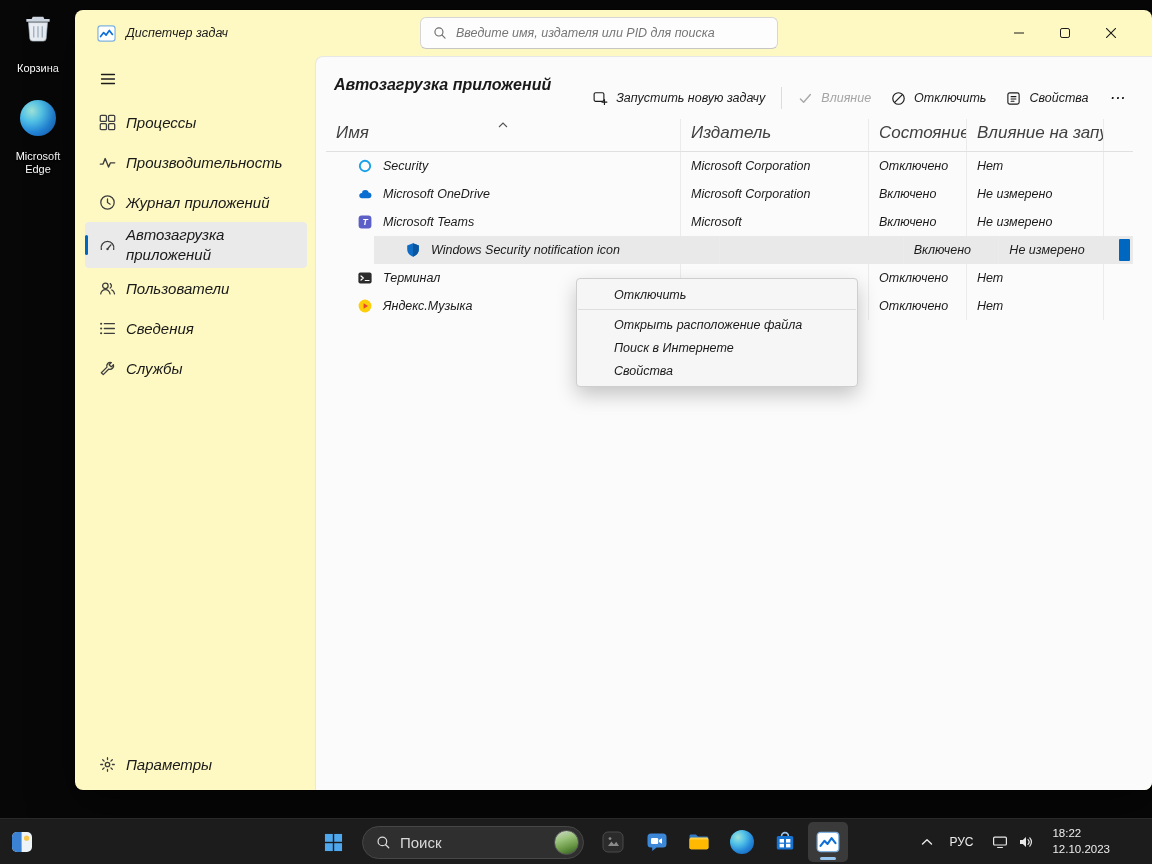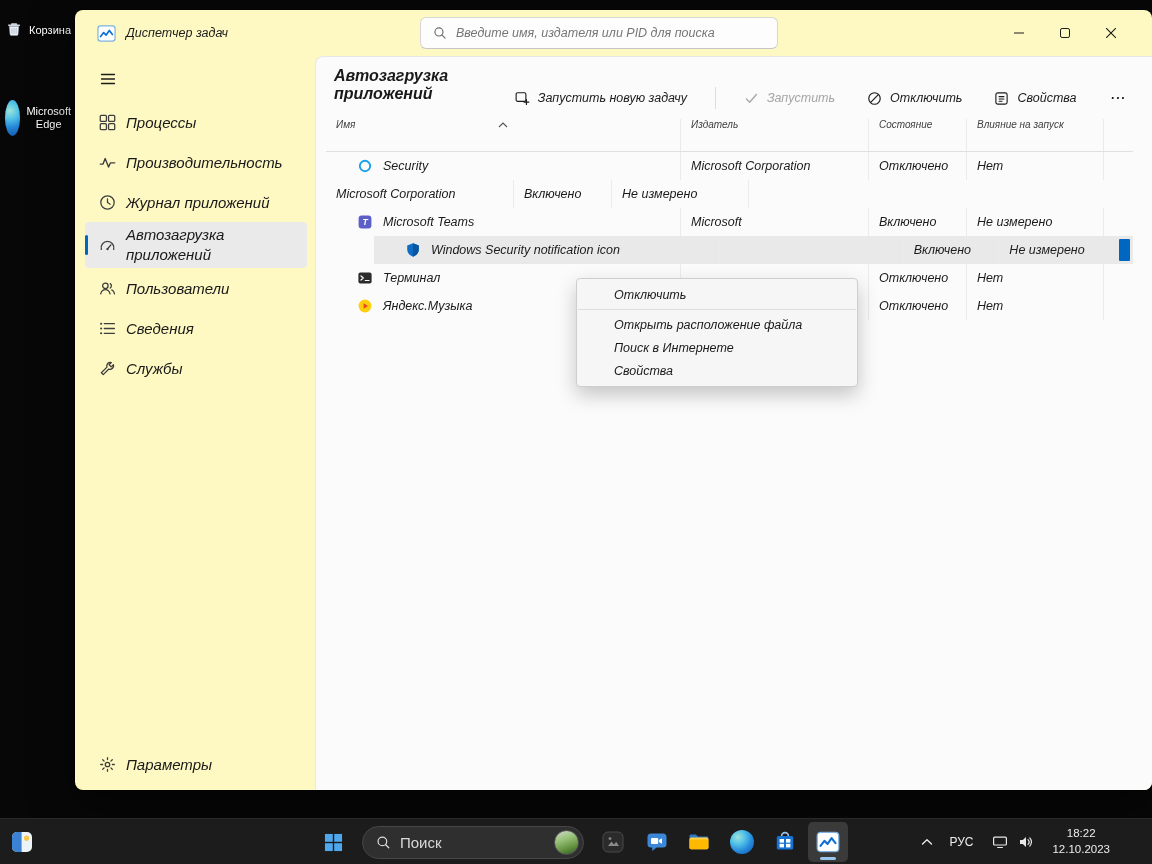--- a/index.html
+++ b/index.html
@@ -7,21 +7,21 @@
   body {
     position:relative; overflow:hidden;
     background:#070707;
     font-family:"Liberation Sans","DejaVu Sans",sans-serif;
     color:#1b1b1b;
     --accent:#0067c0;
   }
   svg { display:block; }
 
   
-  .desktop-icon { position:absolute; width:66px; display:flex; align-items:center; gap:6px; cursor:default; }
+  .desktop-icon { position:absolute; width:66px; display:flex; flex-direction:column; align-items:center; gap:14px; cursor:default; }
   #icon-recycle { left:5px; top:12px; }
   #icon-edge { left:5px; top:100px; }
   .desktop-icon .dlabel { color:#fff; font-size:11px; text-align:center; line-height:1.18; text-shadow:0 1px 2px rgba(0,0,0,.95); }
   .edge-logo { border-radius:50%; background:radial-gradient(circle at 33% 30%, #9fe3d7 0%, #53c3e8 30%, #2386d8 62%, #1254a6 100%); }
   .edge-logo.lg { width:36px; height:36px; }
   .edge-logo.sm { width:24px; height:24px; }
 
   
   .window { position:absolute; left:75px; top:10px; width:1077px; height:780px;
     background:#fef9c3; border-radius:8px; box-shadow:0 14px 44px rgba(0,0,0,.5), 0 0 0 1px rgba(0,0,0,.25); overflow:hidden;font-style:italic; }
@@ -44,32 +44,32 @@
   .nav-item.selected { background:#eaeaea; min-height:46px; margin:0; }
   .nav-item.selected::before { content:""; position:absolute; left:0; top:13px; bottom:13px; width:3px; border-radius:2px; background:var(--accent); }
   .nav-item.selected .nav-label { max-width:120px; line-height:1.32; }
   .nav-spacer { flex:1; }
 
   
   .content { position:absolute; left:240px; top:46px; right:0; bottom:0; background:#fbfbfb;
     border-top-left-radius:8px; border-top:1px solid #e7e7e7; border-left:1px solid #e7e7e7; }
   .page-header { display:flex; align-items:center; height:56px; padding:0 14px 0 18px; }
   .page-title { font-size:16px; font-weight:700; color:#191919; }
-  .toolbar { margin-left:auto; display:flex; align-items:center; gap:12px;margin-top:26px; }
+  .toolbar { margin-left:auto; display:flex; align-items:center; gap:0;margin-top:26px; }
   .tb-btn { display:flex; align-items:center; gap:8px; padding:7px 10px; border-radius:4px; font-size:12.5px; color:#1b1b1b; white-space:nowrap; }
   .tb-btn.disabled { color:#a5a5a5; }
   .tb-sep { width:1px; height:22px; background:#dcdcdc; margin:0 6px; }
   .tb-more { letter-spacing:1px; font-weight:700; padding:7px 12px; }
 
   .bios-row { text-align:right; padding:4px 30px 14px 0; font-size:12.5px; color:#1b1b1b; }
 
   .table { margin:6px 19px 0 10px; position:relative; }
   .t-header { display:flex; height:33px; border-bottom:1px solid #e0e0e0; }
   .t-cell { border-right:1px solid #ebebeb; padding-left:10px; display:flex; align-items:center; overflow:hidden; white-space:nowrap; }
-  .t-header .t-cell { align-items:flex-start; padding-bottom:8px; font-size:10px; color:#414141; position:relative; }
+  .t-header .t-cell { align-items:flex-end; padding-bottom:8px; font-size:17px; color:#414141; position:relative; }
   .c-name   { width:355px; }
   .c-pub    { width:188px; }
   .c-status { width:98px; }
   .c-impact { width:137px; }
   .c-fill   { flex:1; border-right:none; padding-left:0; }
   .sort-caret { position:absolute; left:50%; top:3px; transform:translateX(-50%); }
   .t-row { display:flex; height:28px; position:relative; font-size:12.5px; color:#1b1b1b; }
   .t-row.selected { background:#e9e9e9;margin-left:48px; }
   .row-accent { position:absolute; right:3px; top:3px; bottom:3px; width:11px; background:var(--accent); border-radius:1px; }
   .t-row .c-name { padding-left:31px; }
@@ -90,21 +90,21 @@
   .tb-icon-btn.active::after { content:""; position:absolute; bottom:2px; left:50%; transform:translateX(-50%); width:16px; height:3px; border-radius:2px; background:#98c6ef; }
   .tb-search { width:222px; height:33px; border-radius:17px; background:#2f2f2f; border:1px solid #474747;
     display:flex; align-items:center; padding:0 4px 0 13px; gap:9px; margin:0 6px; }
   .tb-search-label { color:#d9d9d9; font-size:15px; flex:1; }
   .tb-bing { width:25px; height:25px; border-radius:50%; border:1px solid #555;
     background:linear-gradient(160deg,#cfd8cf 0%, #9cc47c 35%, #63923f 70%, #2f5527 100%); }
   .tray { position:absolute; right:36px; top:0; height:46px; display:flex; align-items:center; }
   .tray-chevron { padding:6px; }
   .tray-lang { color:#ececec; font-size:12px; margin:0 14px 0 10px; }
   .tray-net, .tray-vol { margin:0 5px; }
-  .tray-clock { color:#ececec; font-size:11.5px; text-align:center; line-height:1.35; margin-left:13px; padding-right:6px; }
+  .tray-clock { color:#ececec; font-size:11.5px; text-align:left; line-height:1.35; margin-left:13px; padding-right:6px; }
 </style>
 </head>
 <body style="--accent: #0067c0;">
 
 <div class="desktop-icon" id="icon-recycle">
   <svg viewBox="0 0 34 34" width="36" height="36">
     <path d="M11 6.5l1-2h10l1 2h5v2.8H6V6.5z" fill="#cfd8e2"></path>
     <path d="M8 10h18l-1.3 15.2a2.6 2.6 0 0 1-2.6 2.3H11.9a2.6 2.6 0 0 1-2.6-2.3z" fill="#e9eef4" stroke="#aab6c2" stroke-width="0.6"></path>
     <path d="M13 13.5v10.5M17 13.5v10.5M21 13.5v10.5" stroke="#9aa8b6" stroke-width="1.1"></path>
   </svg>
@@ -242,21 +242,21 @@
             <rect x="1.2" y="1.8" width="10.4" height="9.2" rx="1.6" fill="none" stroke="#1b1b1b" stroke-width="1.2"></rect>
             <path d="M12.2 9.2v5.2M9.6 11.8h5.2" stroke="#1b1b1b" stroke-width="1.3" stroke-linecap="round"></path>
           </svg>
           <span>Запустить новую задачу</span>
         </div>
         <div class="tb-sep"></div>
         <div class="tb-btn disabled">
           <svg viewBox="0 0 16 16" width="15" height="15">
             <path d="M2.6 8.6l3.4 3.4 7.2-8.2" fill="none" stroke="#a8a8a8" stroke-width="1.5" stroke-linecap="round" stroke-linejoin="round"></path>
           </svg>
-          <span>Запустить</span>
+          <span>Влияние</span>
         </div>
         <div class="tb-btn">
           <svg viewBox="0 0 16 16" width="15" height="15">
             <circle cx="8" cy="8" r="6.1" fill="none" stroke="#1b1b1b" stroke-width="1.25"></circle>
             <path d="M3.9 12.1L12.1 3.9" stroke="#1b1b1b" stroke-width="1.25"></path>
           </svg>
           <span>Отключить</span>
         </div>
         <div class="tb-btn">
           <svg viewBox="0 0 16 16" width="15" height="15">
@@ -297,20 +297,31 @@
             </svg>
           <span>Security</span>
         </div>
         <div class="t-cell c-pub">Microsoft Corporation</div>
         <div class="t-cell c-status">Отключено</div>
         <div class="t-cell c-impact">Нет</div>
         <div class="t-cell c-fill"></div>
       </div>
 
       <div class="t-row">
+        <div class="t-cell c-name">
+          <svg class="app-ic" viewBox="0 0 16 16">
+            <g fill="#0c6ed0">
+                <circle cx="5" cy="9.6" r="2.7"></circle>
+                <circle cx="8.3" cy="7.4" r="3.3"></circle>
+                <circle cx="11.5" cy="9.3" r="2.9"></circle>
+                <rect x="4.6" y="9" width="7.4" height="3.3" rx="1.6"></rect>
+              </g>
+          </svg>
+          <span>Microsoft OneDrive</span>
+        </div>
         <div class="t-cell c-pub">Microsoft Corporation</div>
         <div class="t-cell c-status">Включено</div>
         <div class="t-cell c-impact">Не измерено</div>
         <div class="t-cell c-fill"></div>
       </div>
 
       <div class="t-row">
         <div class="t-cell c-name">
           <svg class="app-ic" viewBox="0 0 16 16">
             <rect x="1.6" y="1.6" width="12.8" height="12.8" rx="3" fill="#5b5fc7"></rect>

